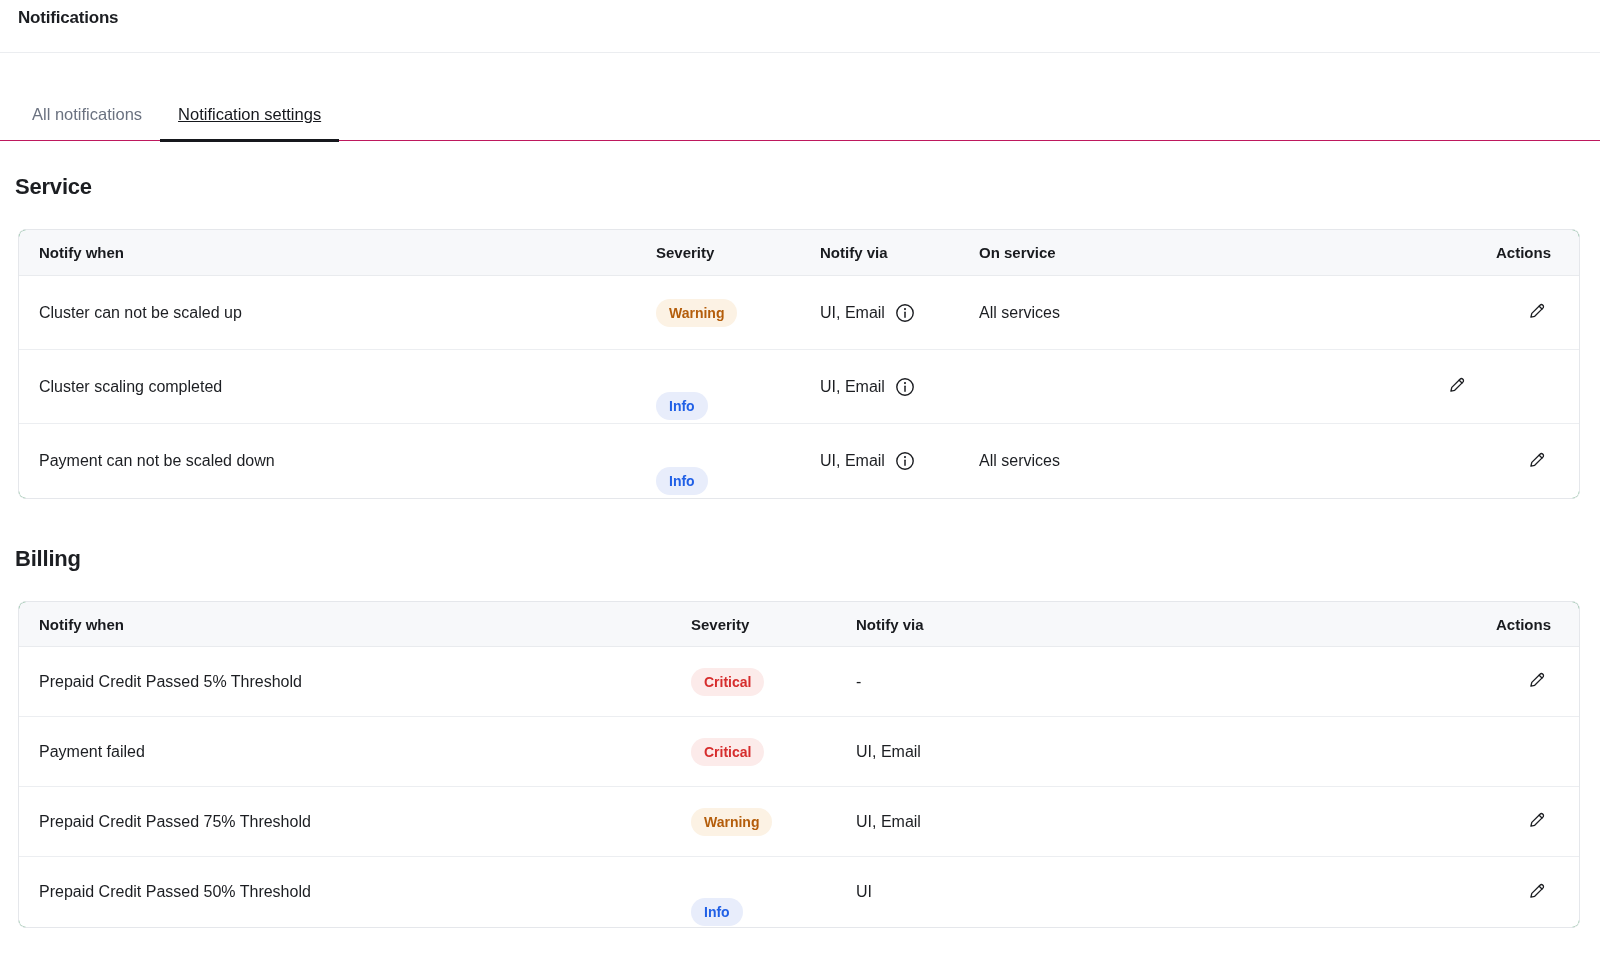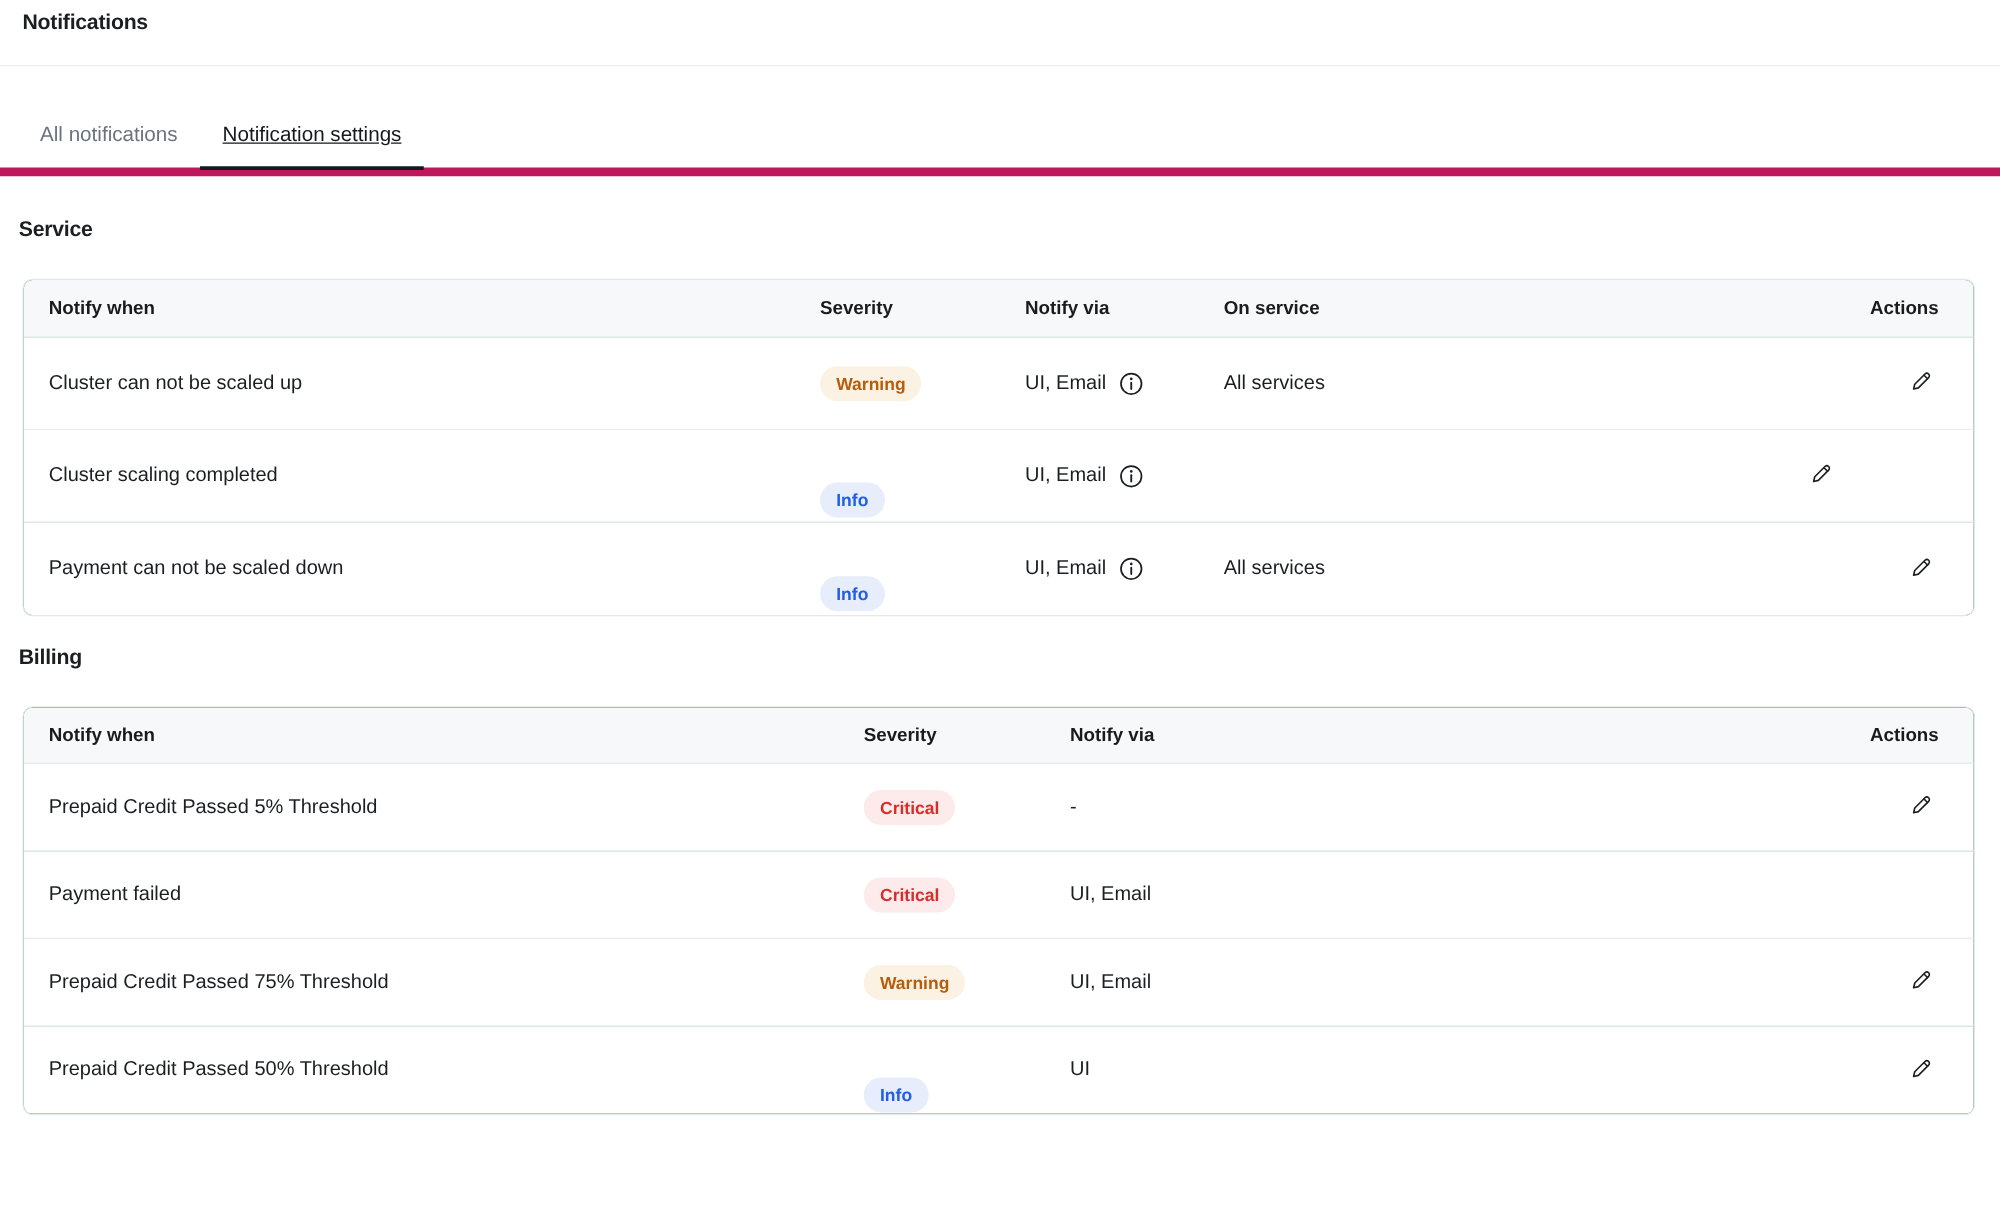--- a/index.html
+++ b/index.html
@@ -34,21 +34,21 @@
     letter-spacing:-0.2px;
     padding:8px 0 0 18px;
     height:52px;
   }
   .top-divider{border-bottom:1px solid #ebedf0;}
 
   .tabbar{
     display:flex;
     align-items:flex-end;
     height:88px;
-    border-bottom:7px solid #be185d;
+    border-bottom:1px solid #be185d;
     padding-left:14px;
   }
   .tab{
     font-size:16.5px;
     padding:0 18px 15px 18px;
     color:var(--muted);
     cursor:pointer;
     border-bottom:3px solid transparent;
     margin-bottom:-2px;
     background:none;
@@ -56,26 +56,26 @@
     font-family:inherit;
   }
   .tab.active{
     color:var(--active-tab);
     font-weight:500;
     border-bottom:3px solid #16181d;
     text-decoration:underline;
   }
 
   .section-title{
-    font-size:17px;
+    font-size:22px;
     font-weight:700;
     letter-spacing:-0.2px;
     margin:33px 0 29px 15px;
   }
-  .section-title.second{margin-top:23px;}
+  .section-title.second{margin-top:47px;}
 
   .tbl{
     margin:0 20px 0 18px;
     border:1px solid var(--border);
     border-radius:8px;
     overflow:hidden;
     background:#15803d;
   }
   .grid-service{
     display:grid;

